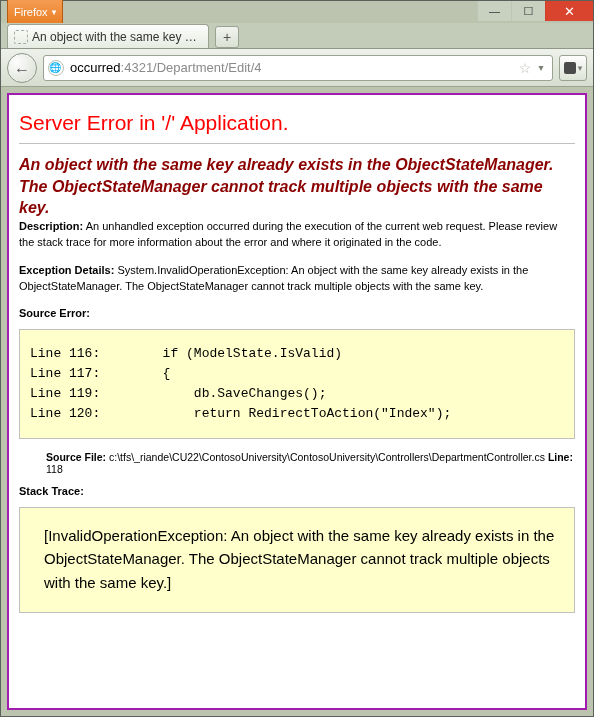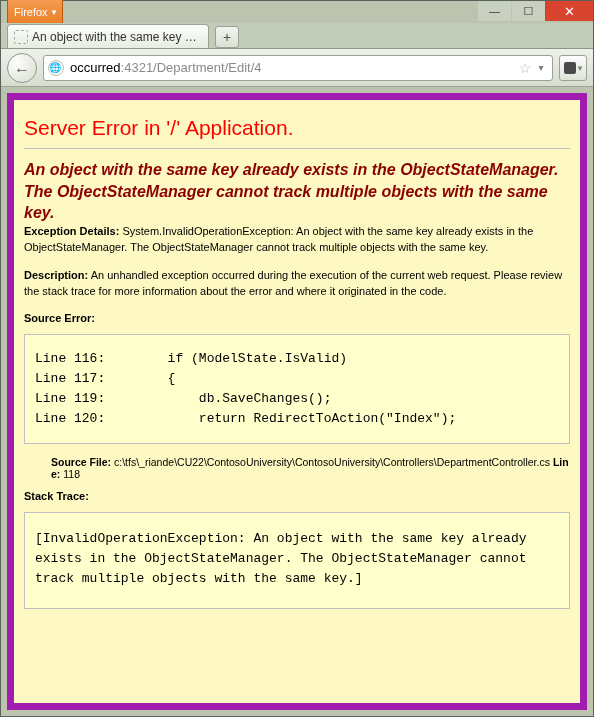--- a/index.html
+++ b/index.html
@@ -32,32 +32,32 @@
   .urlbar .urltext { flex: 1; white-space: nowrap; overflow: hidden; }
   .urlbar .urltext .host { color: #000; }
   .urlbar .urltext .rest { color: #8a8a8a; }
   .urlbar .star { width: 18px; text-align: center; color: #b9bfb2; font-size: 14px; }
   .urlbar .dd { width: 14px; text-align: center; color: #7a8074; font-size: 10px; }
   .toolbar-btn { width: 28px; height: 26px; background: linear-gradient(#fefefe,#dde3d6); border: 1px solid #9aa292; border-radius: 3px; display: flex; align-items: center; justify-content: center; font-size: 12px; color: #3b3b3b; }
   .toolbar-btn .sq { width:12px; height:12px; background:#4a4a4a; border-radius:2px; position:relative; }
 
   
   .viewport { flex: 1; background: #bcc4b0; padding: 6px; overflow: hidden; }
-  .page { width: 100%; height: 100%; background: #fef9c3; border: 7px solid #a21caf; padding: 10px 10px 0 10px; overflow: hidden; font-family: Verdana, Arial, sans-serif; color: #000; }
+  .page { width: 100%; height: 100%; background: #ffffff; border: 2px solid #a21caf; padding: 10px 10px 0 10px; overflow: hidden; font-family: Verdana, Arial, sans-serif; color: #000; }
   h1.err-title { font-family: Verdana, Arial, sans-serif; font-weight: normal; color: red; font-size: 21px; margin: 6px 0 8px 0; }
   hr.sep { border: none; border-top: 1px solid #c0c0c0; margin: 4px 0 10px 0; }
   h2.err-msg { font-family: Verdana, Arial, sans-serif; font-style: italic; font-weight: bold; color: #8b0000; font-size: 16px; line-height: 1.35; }
   .para { font-size: 11px; line-height: 1.45; margin-bottom: 12px; }
   .para b, .lbl { font-weight: bold; font-size: 11px; }
   .section-label { font-size: 11px; font-weight: bold; margin: 6px 0 10px 0; }
   .codebox { background: #ffffcc; border: 1px solid #c0c0c0; padding: 14px 10px; font-family: Consolas, "Courier New", monospace; font-size: 13px; line-height: 1.55; white-space: pre-wrap; word-wrap: break-word; color: #000; margin-bottom: 12px; }
   .codebox .hl { color: red; }
   .srcfile { font-size: 10.5px; margin-bottom: 10px; word-break: break-all; padding-left: 27px; }
   .srcfile b { font-weight: bold; }
-  .stackbox { background: #ffffcc; border: 1px solid #c0c0c0; padding: 16px 10px 18px 10px; font-family: Liberation Mono, monospace; font-size: 13px; line-height: 1.55; white-space: pre-wrap; word-wrap: break-word; }
+  .stackbox { background: #ffffcc; border: 1px solid #c0c0c0; padding: 16px 10px 18px 24px; font-family: Liberation Sans, sans-serif; font-size: 15px; line-height: 1.55; white-space: pre-wrap; word-wrap: break-word; }
 </style>
 </head>
 <body>
 
 <div class="window">
 
   <div class="titlebar">
     <div class="title-left">
       <div class="ff-btn">
         <span>Firefox</span>
@@ -108,25 +108,25 @@
 
   <div class="viewport">
     <div class="page">
 
       <h1 class="err-title">Server Error in '/' Application.</h1>
       <hr class="sep">
 
       <h2 class="err-msg">An object with the same key already exists in the ObjectStateManager. The ObjectStateManager cannot track multiple objects with the same key.</h2>
 
       <div class="para">
-        <b>Exception Details:</b><span> System.InvalidOperationException: An object with the same key already exists in the ObjectStateManager. The ObjectStateManager cannot track multiple objects with the same key.</span>
+        <b>Description:</b><span> An unhandled exception occurred during the execution of the current web request. Please review the stack trace for more information about the error and where it originated in the code.</span>
       </div>
 
       <div class="para">
-        <b>Description:</b><span> An unhandled exception occurred during the execution of the current web request. Please review the stack trace for more information about the error and where it originated in the code.</span>
+        <b>Exception Details:</b><span> System.InvalidOperationException: An object with the same key already exists in the ObjectStateManager. The ObjectStateManager cannot track multiple objects with the same key.</span>
       </div>
 
       <div class="section-label">Source Error:</div>
 
       <div class="codebox"><span>Line 116:        if (ModelState.IsValid)
 Line 117:        {
 </span><span>Line 119:            db.SaveChanges();
 Line 120:            return RedirectToAction("Index");</span></div>
 
       <div class="srcfile">

